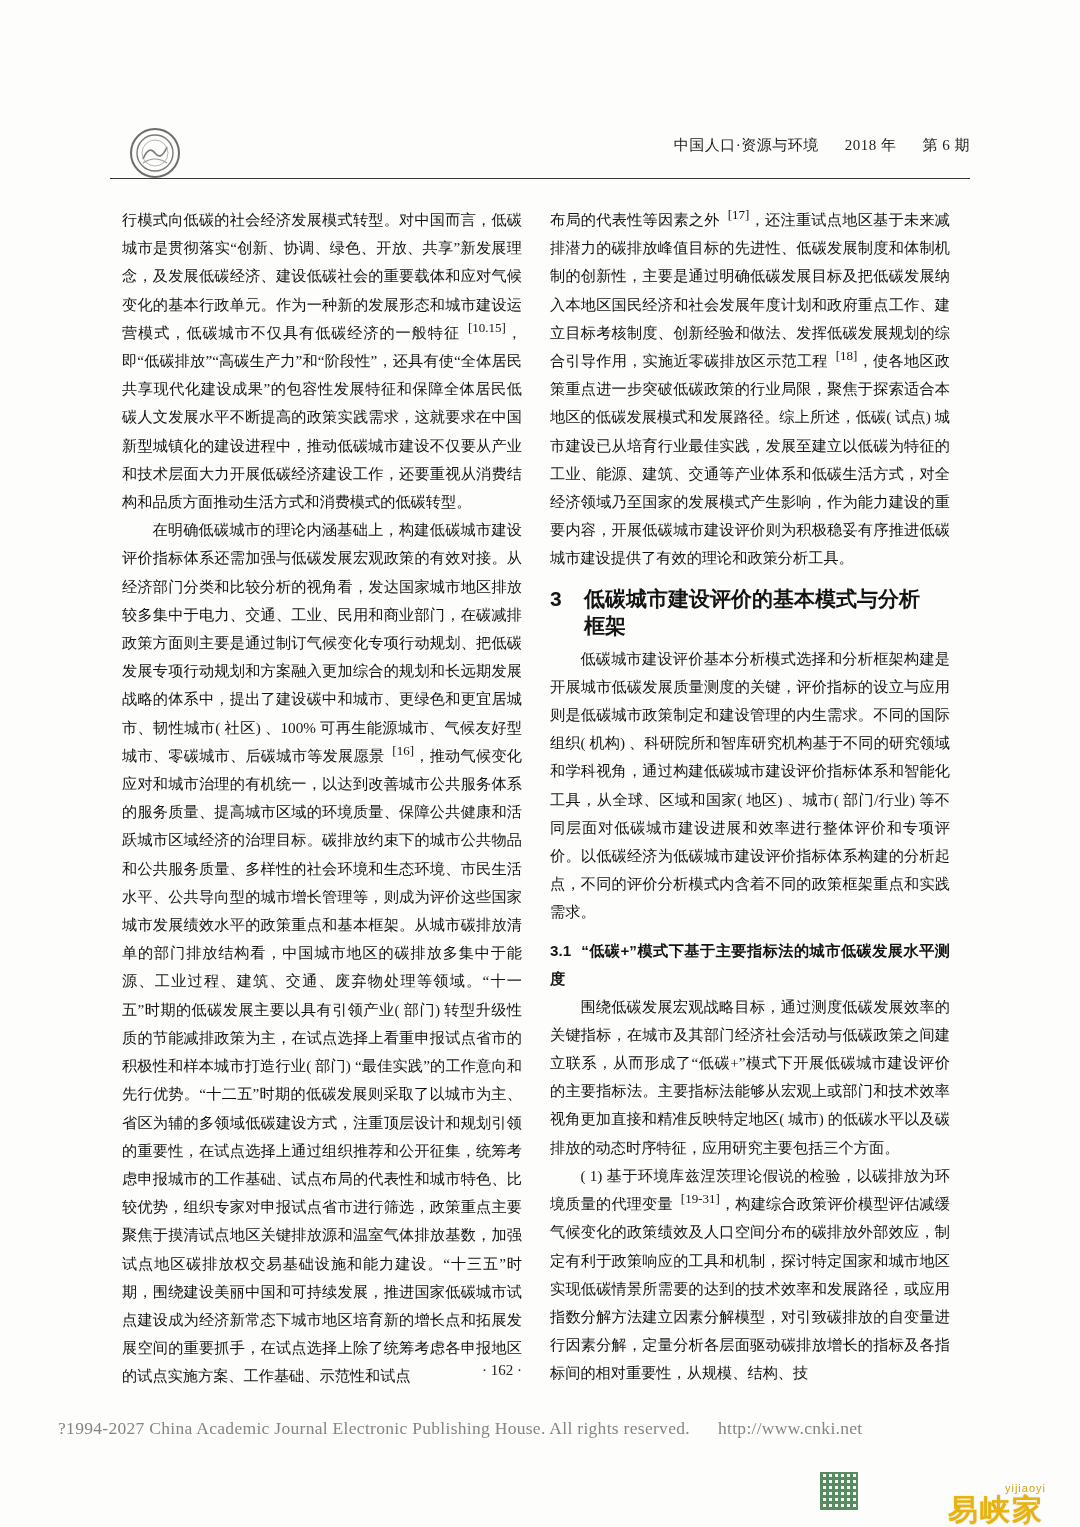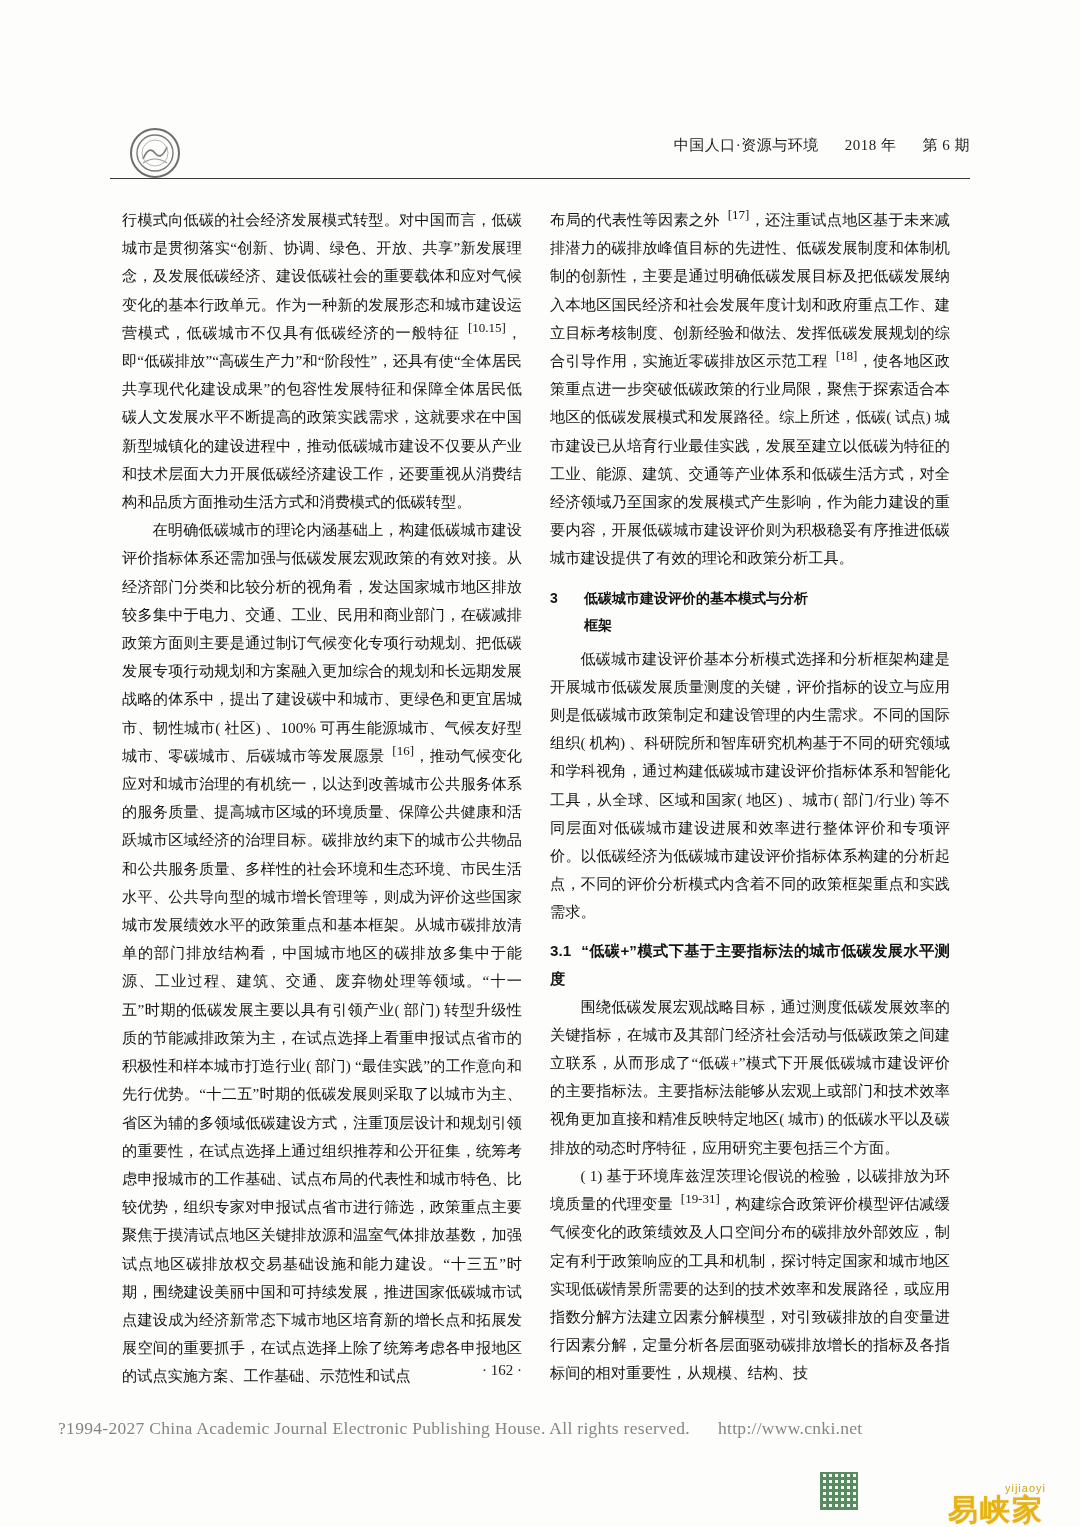--- a/index.html
+++ b/index.html
@@ -75,21 +75,21 @@
     font-size: 13px;
     vertical-align: super;
     line-height: 0;
     margin-left: 8px;
   }
   .sec-head {
     margin-top: 12px;
     margin-bottom: 6px;
     font-family: "Liberation Sans", sans-serif;
     font-weight: bold;
-    font-size: 14px;
+    font-size: 21px;
     line-height: 27px;
   }
   .sec-head .num {
     display: inline-block;
     width: 34px;
   }
   .sec-head .htext2 {
     display: block;
     margin-left: 34px;
   }

